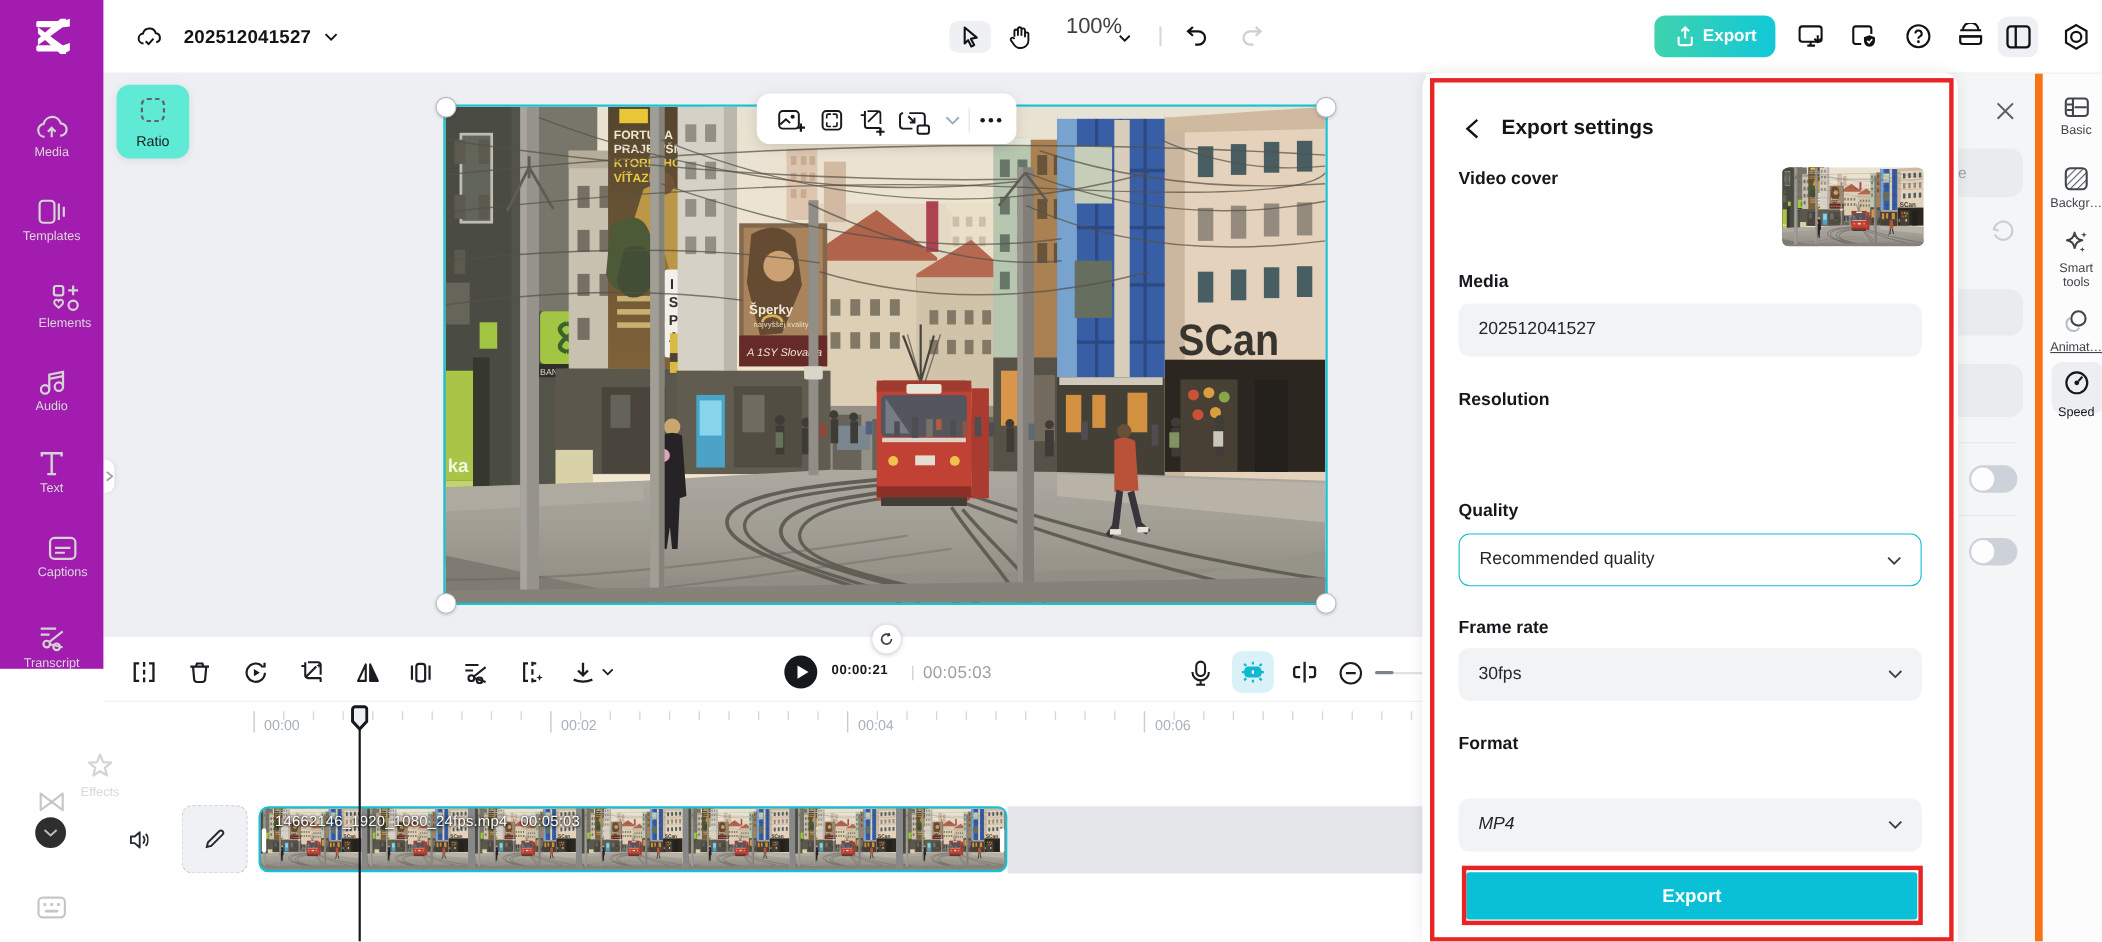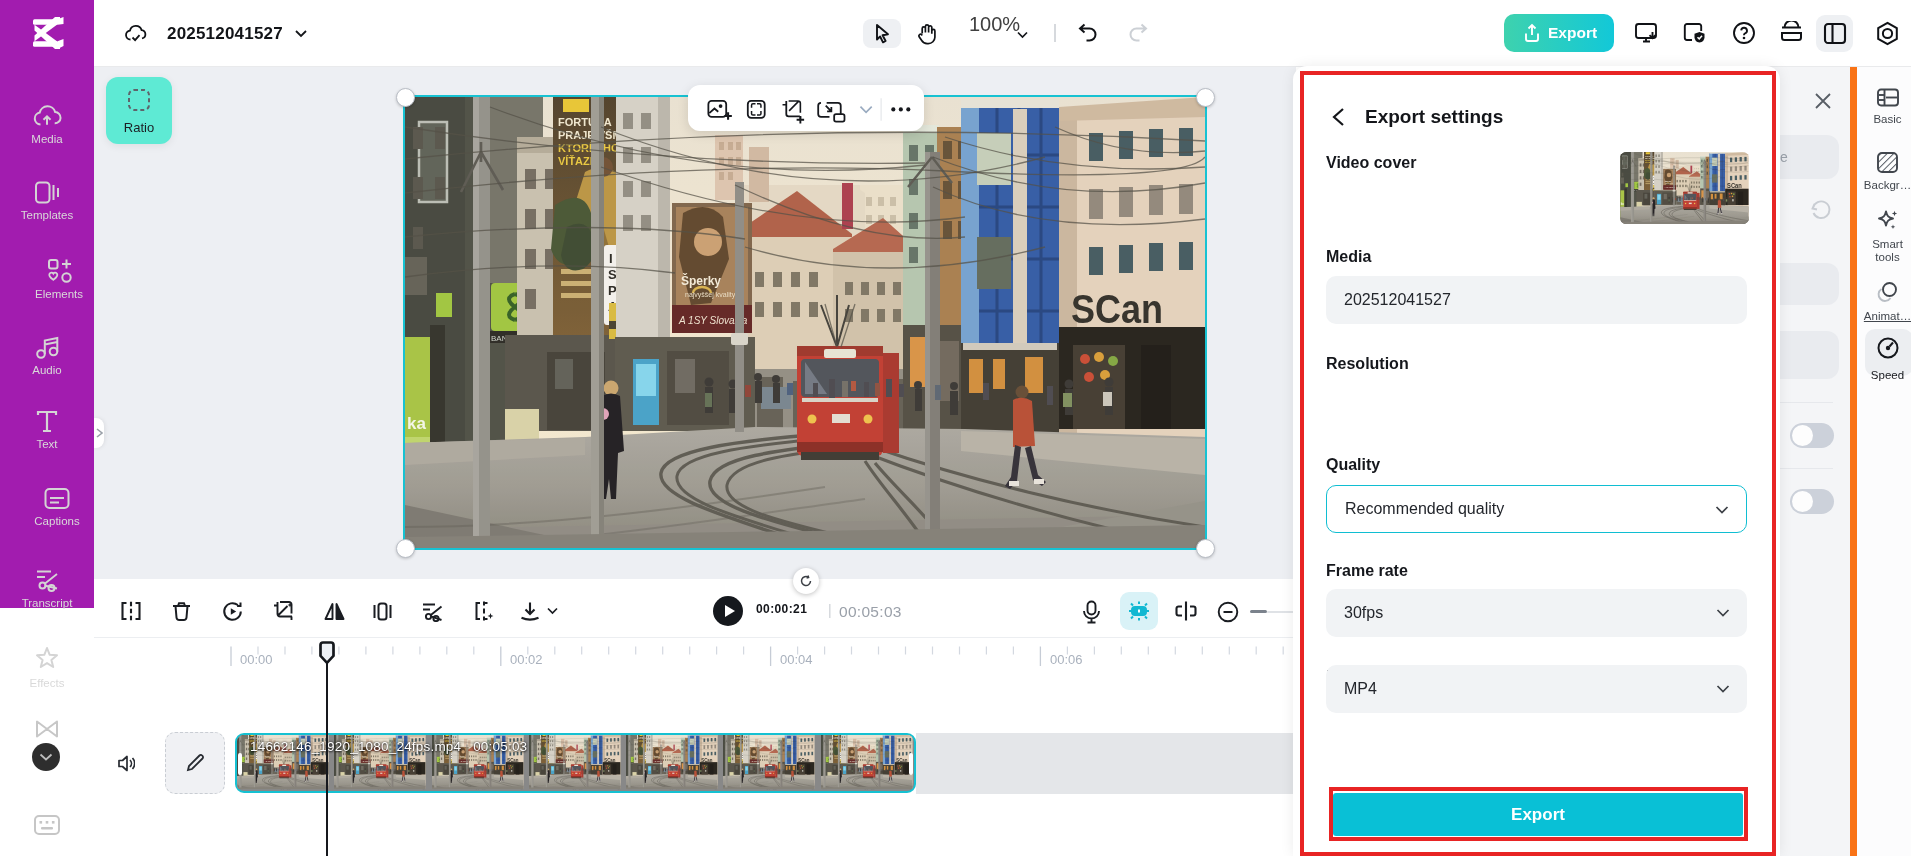--- a/index.html
+++ b/index.html
@@ -810,21 +810,21 @@
         <path d="M2.5 4 l5.5 5.5 L13.5 4" fill="none" stroke="#3c4046" stroke-width="1.7"></path>
       </svg>
   </div>
   <div class="lbl" style="left:33px;top:496px;">Frame rate</div>
   <div class="field" style="top:523px;">30fps
     <svg class="chev" width="16" height="14" viewBox="0 0 16 14">
         <path d="M2.5 4 l5.5 5.5 L13.5 4" fill="none" stroke="#3c4046" stroke-width="1.7"></path>
       </svg>
   </div>
   <div class="lbl" style="left:33px;top:602px;">Format</div>
-  <div class="field" style="top:599px;">MP4
+  <div class="field" style="top:660px;font-style:italic;">MP4
     <svg class="chev" width="16" height="14" viewBox="0 0 16 14">
         <path d="M2.5 4 l5.5 5.5 L13.5 4" fill="none" stroke="#3c4046" stroke-width="1.7"></path>
       </svg>
   </div>
   <div class="abs" style="left:40px;top:727px;width:410px;height:43px;background:#09c0d6;border-radius:3px;text-align:center;line-height:43px;font-size:17px;font-weight:bold;color:#fff;">Export</div>
 </div>
 <div class="abs" id="leftbar">
   <svg class="abs" style="left:26px;top:16px" width="40" height="34" viewBox="0 0 40 34">
     <g fill="#fff">
       <rect x="7" y="3.2" width="25" height="5.6" rx="1.5"></rect>
@@ -889,21 +889,21 @@
     <svg width="28" height="26" viewBox="0 0 28 26">
         <g fill="none" stroke="#d4d4d4" stroke-width="2">
           <path d="M4 4.5 h14 M4 10 h8"></path>
           <circle cx="9.5" cy="18.5" r="3"></circle>
           <circle cx="18.5" cy="21" r="3"></circle>
           <path d="M12 16.5 L24 7 m-12.5 11.5 L24 21.5" stroke-width="1.8"></path>
         </g>
       </svg>
     Transcript
   </div>
-  <div class="lb-item" style="top:645px;">
+  <div class="lb-item" style="top:683px;margin-left:44px;">
     <svg width="28" height="28" viewBox="0 0 28 28">
         <path d="M14 3 l2.7 6.8 7.3 0.5 -5.6 4.7 1.8 7 -6.2 -3.9 -6.2 3.9 1.8 -7 -5.6 -4.7 7.3 -0.5 z" fill="none" stroke="#d4d4d4" stroke-width="2" stroke-linejoin="round"></path>
       </svg>
     Effects
   </div>
   <div class="lb-item" style="top:718px;opacity:.55">
     <svg width="26" height="22" viewBox="0 0 26 22">
         <path d="M3 3.5 v15 L13 11 23 18.5 v-15 L13 11 Z" fill="none" stroke="#9a9a9a" stroke-width="2" stroke-linejoin="round"></path>
       </svg>
   </div>

